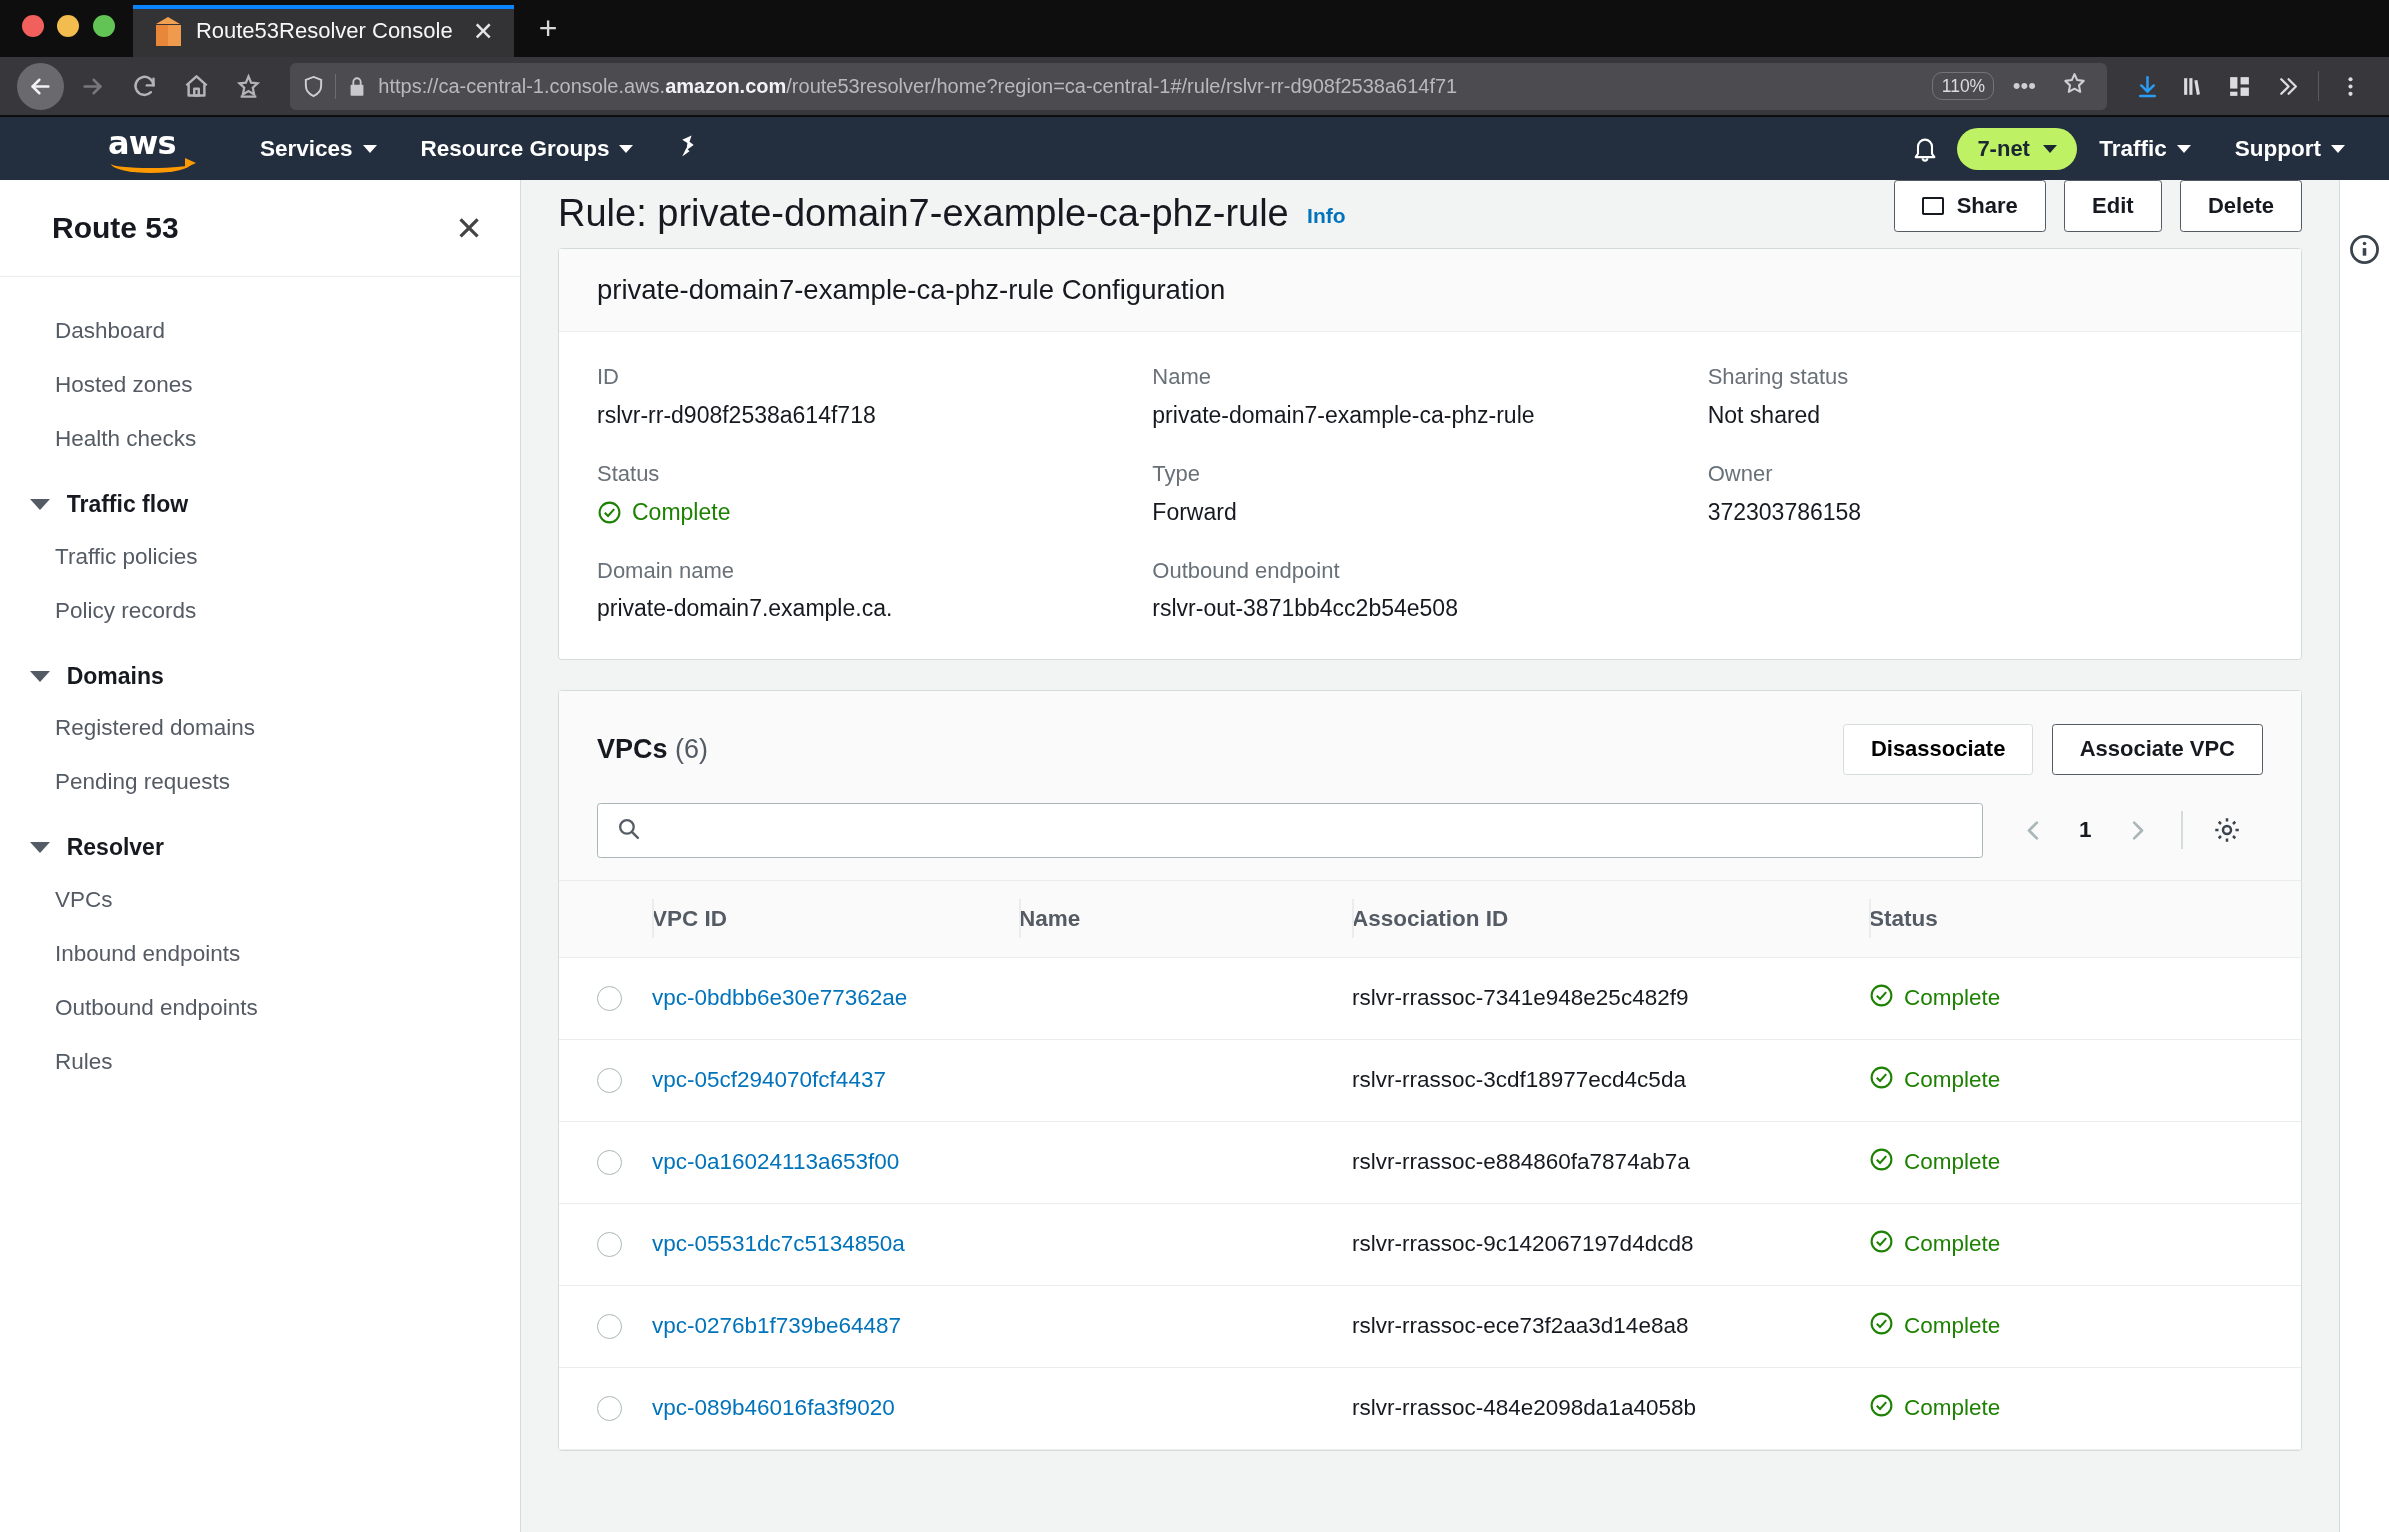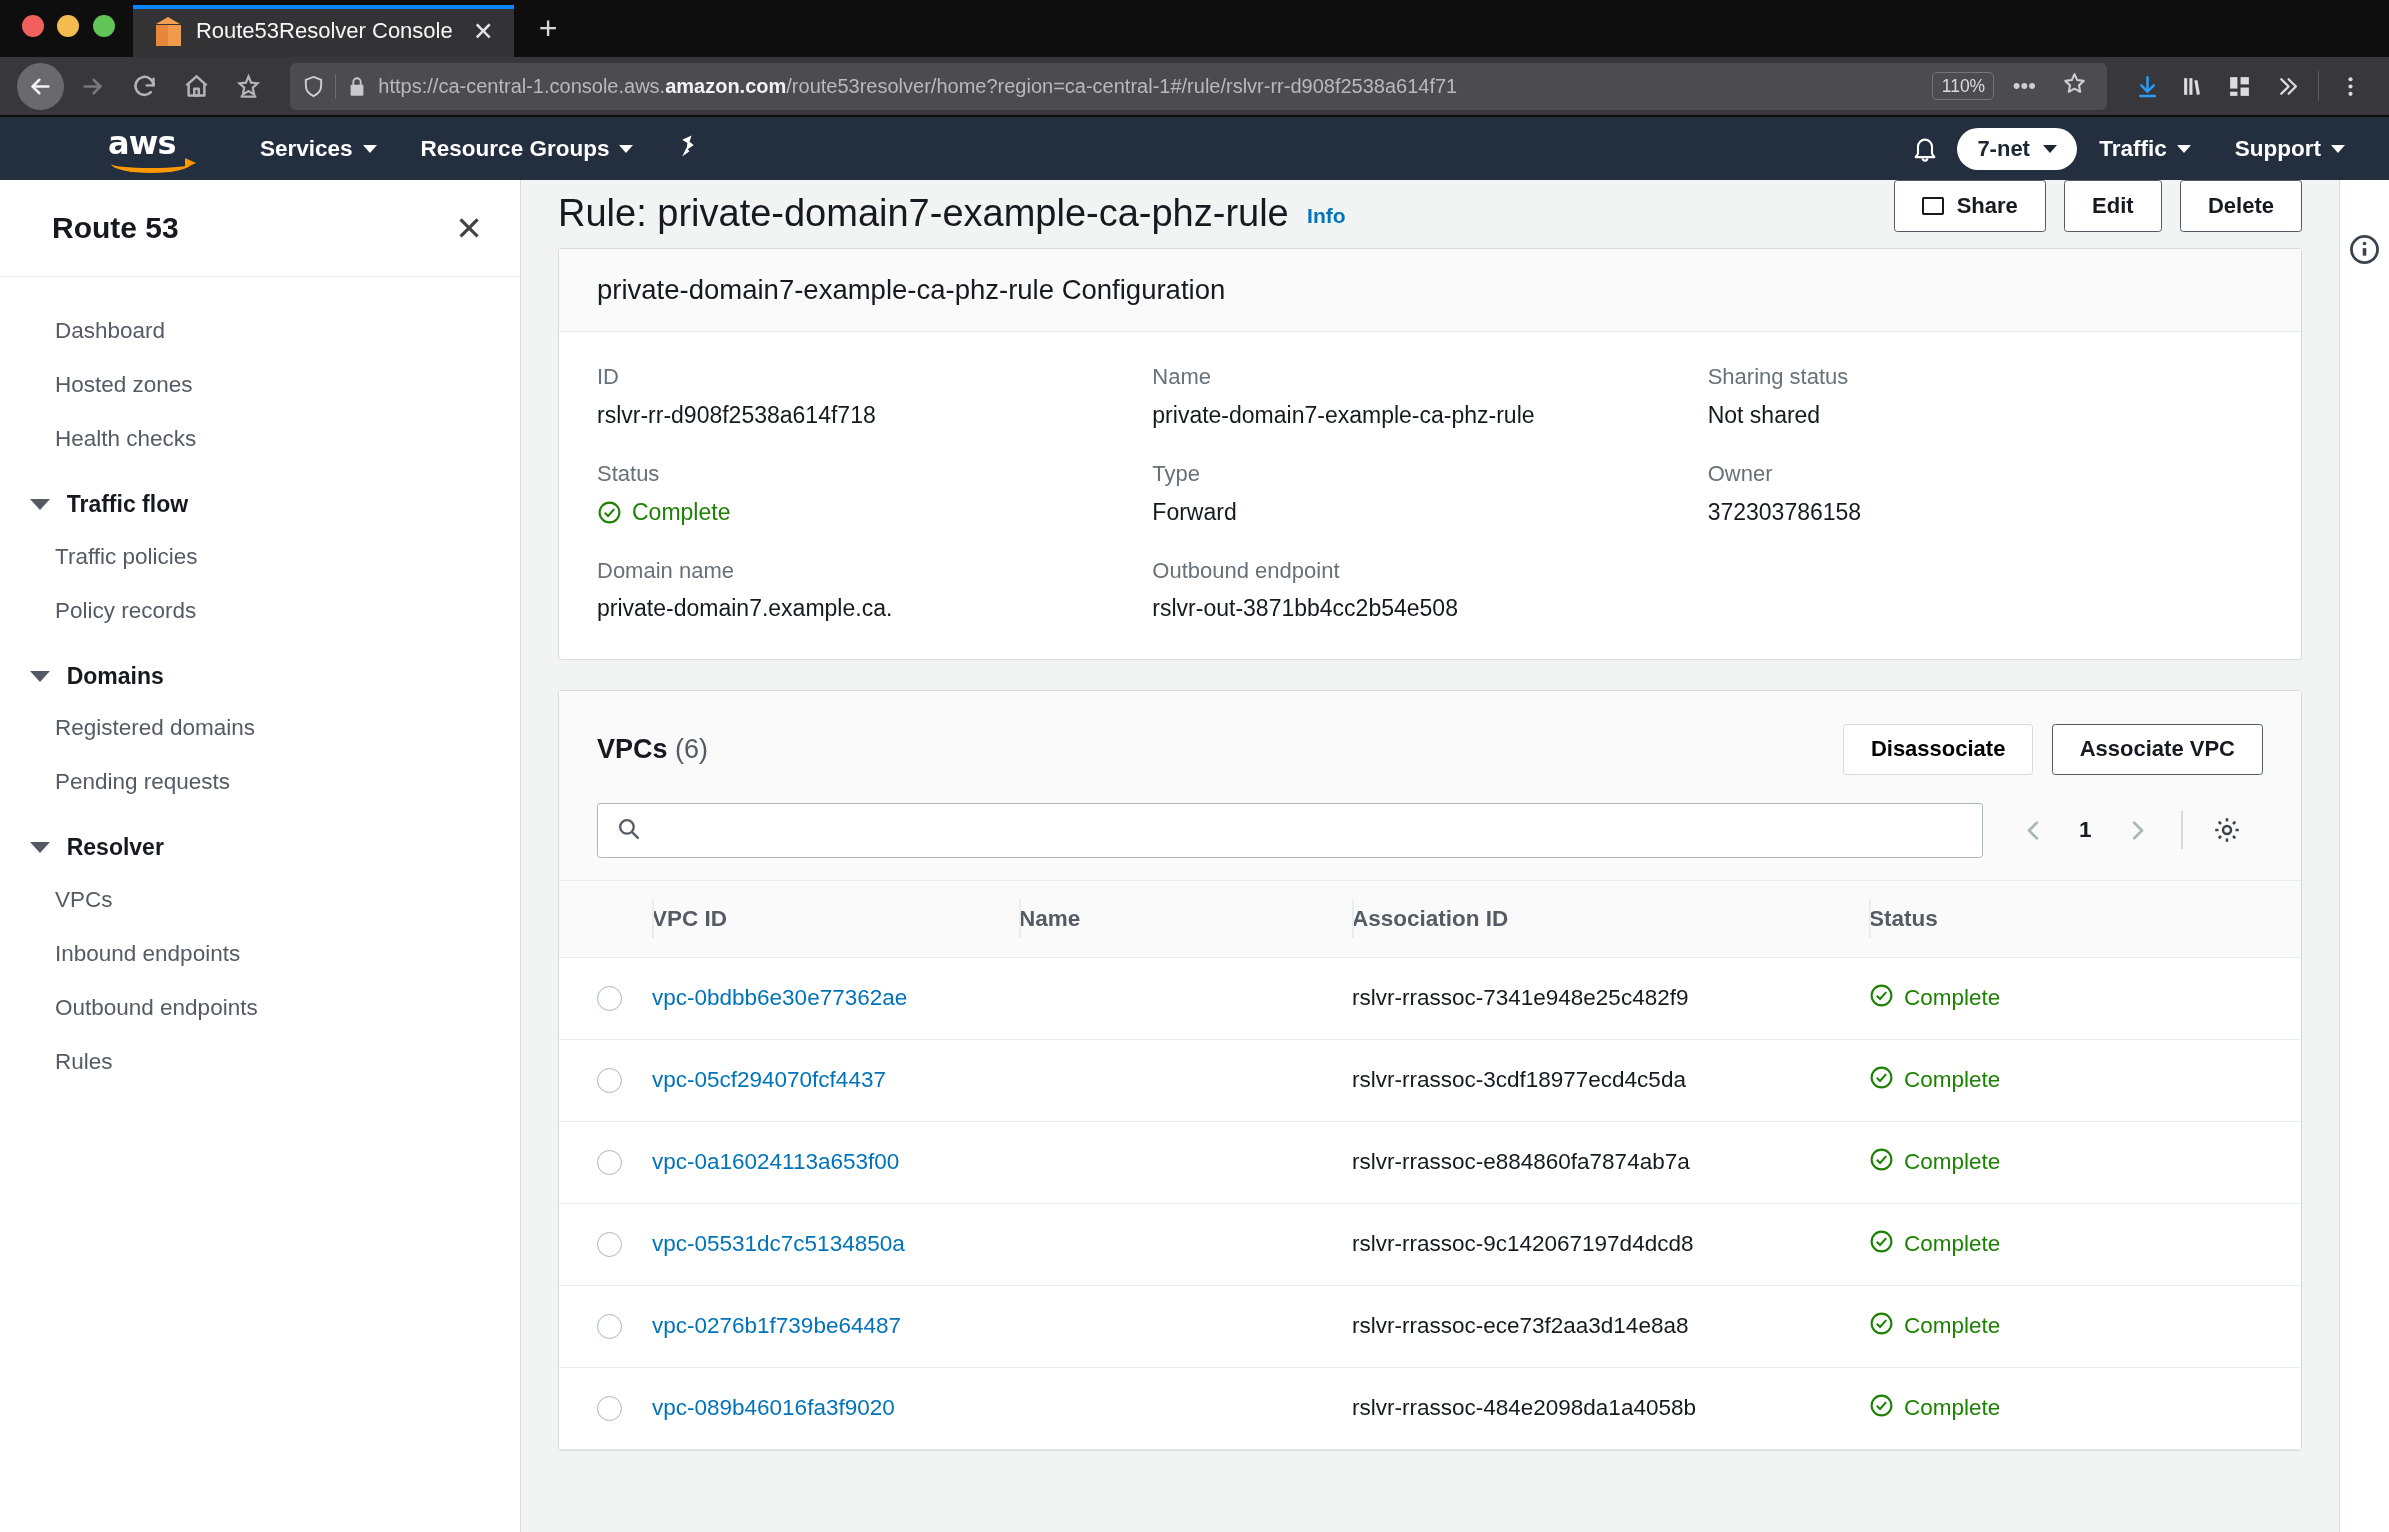--- a/index.html
+++ b/index.html
@@ -107,21 +107,21 @@
   .url-divider { width: 1.7px; height: 25px; background: #6c6c71; flex: none; }
   .url-text {
     flex: 1;
     color: #b9b9bd; font-size: 20px;
     white-space: nowrap; overflow: hidden; text-overflow: clip;
     min-width: 0;
   }
   .url-text b { color: #f2f2f4; font-weight: 700; }
   .zoom-badge {
     flex: none;
-    border: 1.7px solid #747479; border-radius: 5px;
+    border: 1.7px solid #747479; border-radius: 10px;
     color: #dcdce0; font-size: 17.5px;
     padding: 2.5px 8.3px;
     margin-left: 46px;
   }
   .url-dots, .url-star { flex: none; color: #cfcfd3; font-size: 22px; padding: 0 8.3px; }
   .toolbar-icons { display: flex; align-items: center; gap: 3.3px; }
   .tbicon {
     width: 43px; height: 43px;
     display: flex; align-items: center; justify-content: center;
     color: #dcdce0;
@@ -173,21 +173,21 @@
     width: 0; height: 0;
     border-left: 7.5px solid transparent;
     border-right: 7.5px solid transparent;
     border-top: 8.3px solid #ffffff;
     display: inline-block;
   }
   .pin-icon { color: #ffffff; font-size: 25px; padding: 0 22px; }
   .awsnav-spacer { flex: 1; }
   .bell-icon { color: #ffffff; padding: 0 18.3px; display: flex; align-items: center; }
   .acct-badge {
-    background: #ffffff;
+    background: #bef264;
     border-radius: 28px;
     height: 42px;
     display: flex; align-items: center; gap: 13.3px;
     padding: 0 20px;
     color: #1b2733; font-size: 22px; font-weight: 700;
   }
   .acct-badge .caret-down { border-top-color: #1b2733; }
 
   
   .sidebar {

